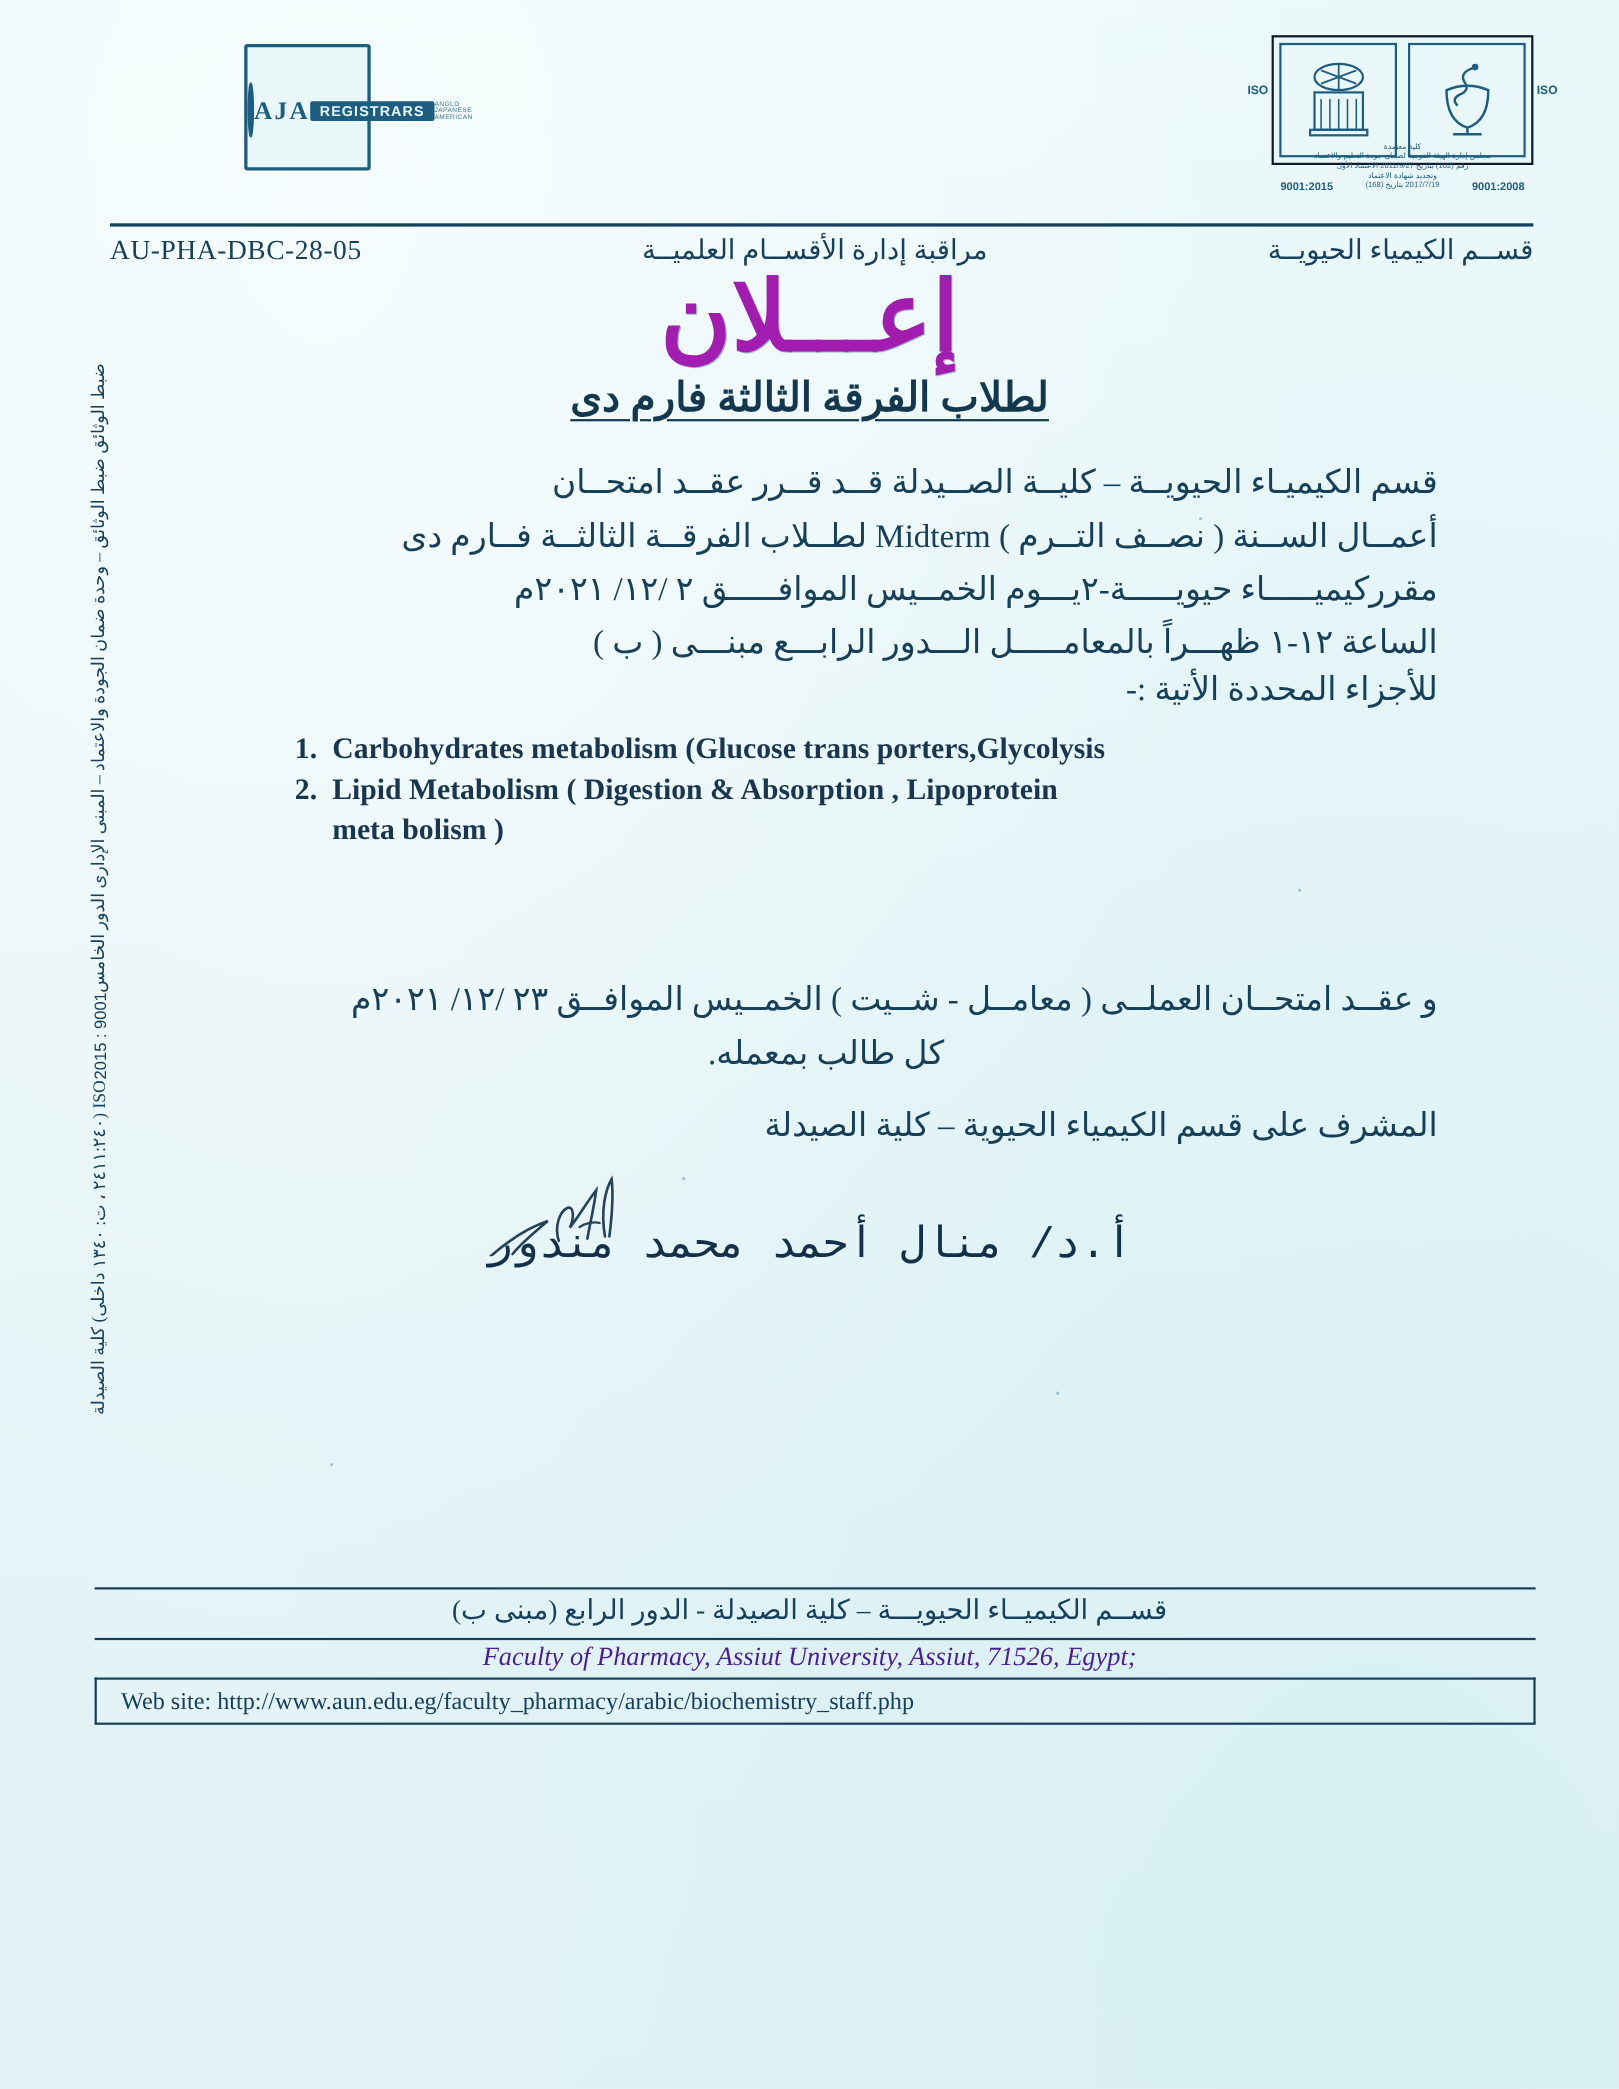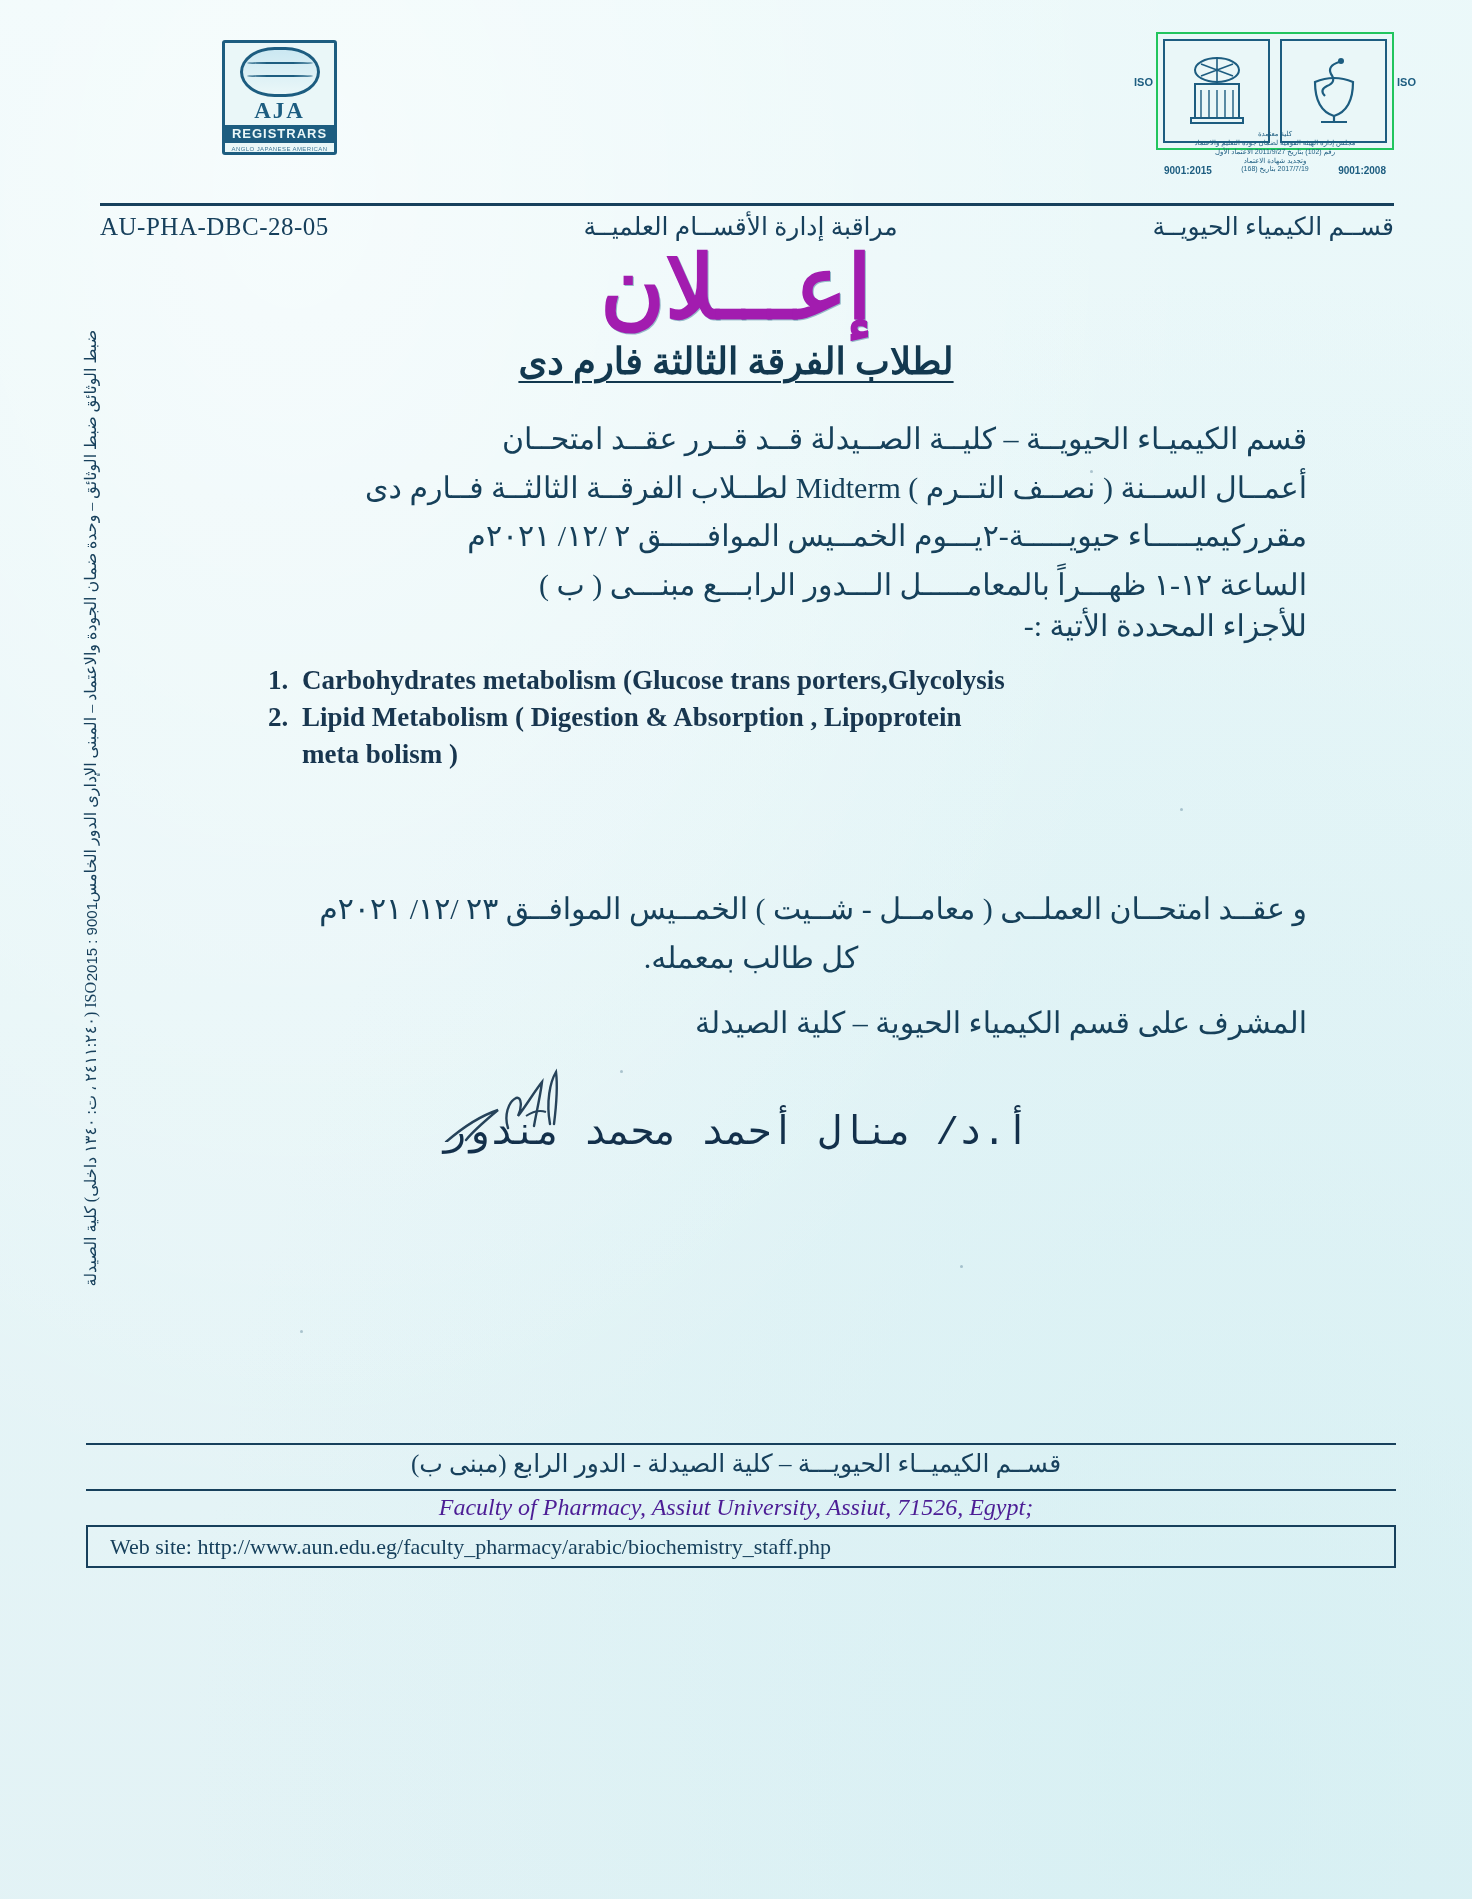--- a/index.html
+++ b/index.html
@@ -37,21 +37,21 @@
     top: 40px;
     width: 115px;
     height: 115px;
   }
   .aja-box {
     width: 115px;
     height: 115px;
     border: 3px solid #1d5d80;
     border-radius: 3px;
     display: flex;
-    flex-direction: column;
+    flex-direction: row;
     align-items: center;
     justify-content: flex-start;
     background: #eaf7f8;
     box-sizing: border-box;
     padding-top: 4px;
   }
   .aja-globe {
     width: 74px;
     height: 44px;
     border-radius: 50%/58%;
@@ -102,21 +102,21 @@
     position: absolute;
     right: 78px;
     top: 32px;
     width: 238px;
     height: 140px;
   }
   .iso-frame {
     position: relative;
     width: 238px;
     height: 118px;
-    border: 2px solid #22c55e;
+    border: 2px solid #0f172a;
     box-sizing: border-box;
     background: #eaf7f8;
     display: flex;
   }
   .iso-emblem {
     flex: 1;
     border: 2px solid #1d5d80;
     margin: 5px;
     display: flex;
     align-items: center;

